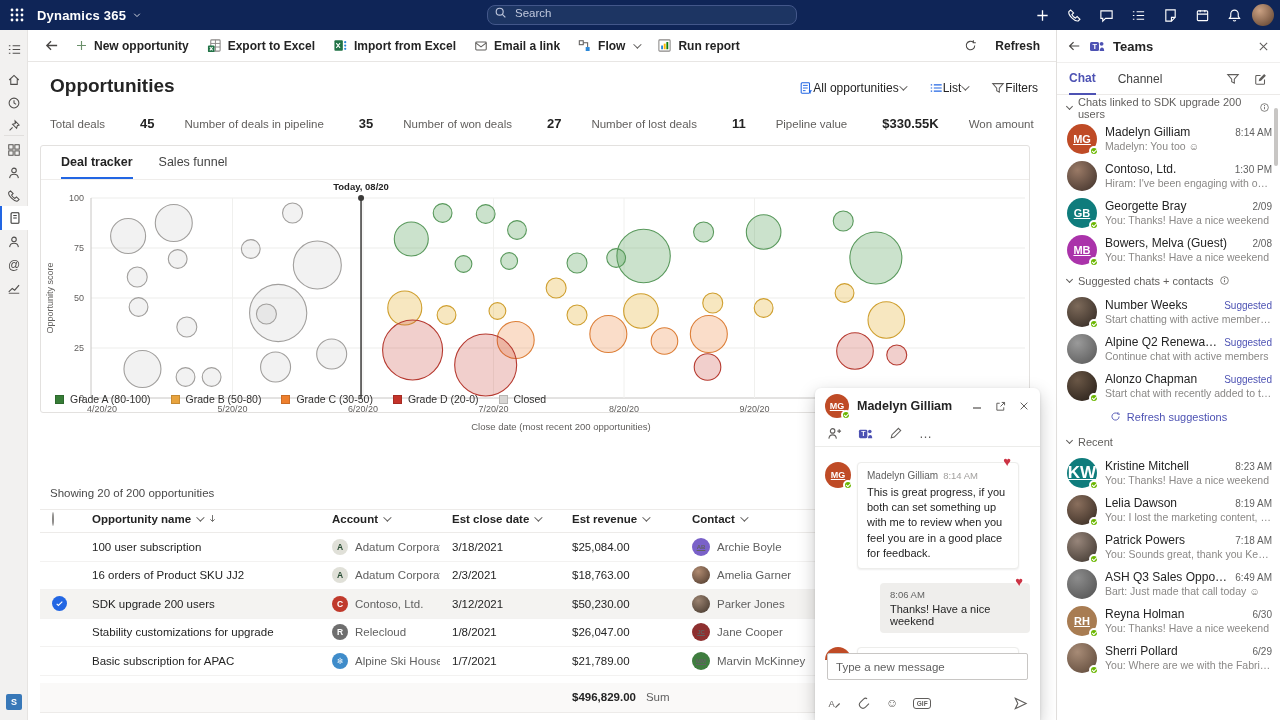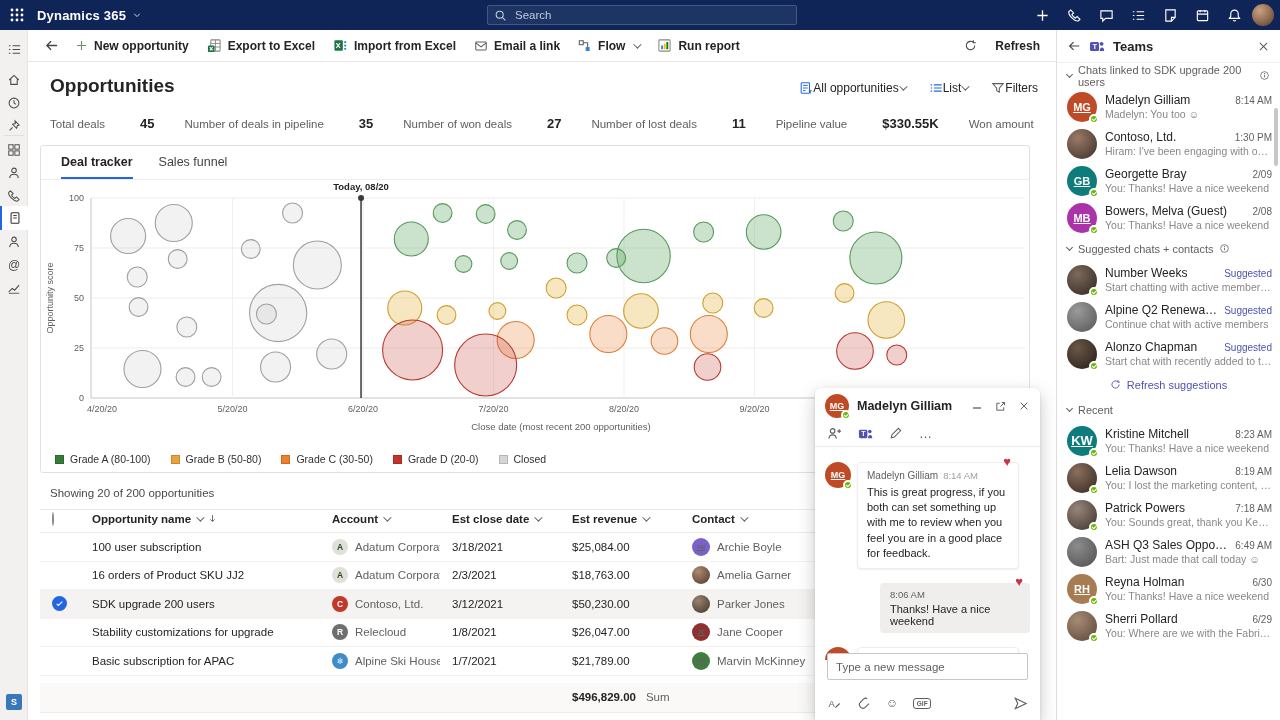--- a/index.html
+++ b/index.html
@@ -6,21 +6,21 @@
     font-family:"Liberation Sans","DejaVu Sans",sans-serif;background:#fff;color:#242424;}
   *{box-sizing:border-box;}
   .ic{display:inline-block;vertical-align:middle;flex:none;}
   
   .topbar{position:absolute;left:0;top:0;width:1280px;height:30px;background:#0f2557;color:#fff;
     display:flex;align-items:center;z-index:60;}
   .waffle{margin-left:9px;}
   .appname{margin-left:12px;font-size:13px;font-weight:bold;letter-spacing:.2px;}
   .tb-chev{margin-left:6px;opacity:.9;}
   .searchbox{position:absolute;left:487px;top:5px;width:310px;height:20px;background:#1d3563;
-    border:1px solid #43578a;border-radius:2px;display:flex;align-items:center;padding:8px 6px;}
+    border:1px solid #43578a;border-radius:8px;display:flex;align-items:flex-start;padding:0 6px;}
   .searchbox input{background:transparent;border:0;outline:0;color:#dfe3ef;font-size:11.5px;margin-left:6px;width:100%;}
   .searchbox input::placeholder{color:#c0c8dd;}
   .tb-icons{position:absolute;right:38px;top:0;height:30px;display:flex;align-items:center;gap:17px;color:#fff;}
   .tb-avatar{position:absolute;right:6px;top:4px;width:22px;height:22px;border-radius:50%;
     background:radial-gradient(circle at 35% 30%,#caa183,#5b3d2a);}
   
   .rail{position:absolute;left:0;top:30px;width:28px;height:690px;background:#f2f1f0;border-right:1px solid #e6e4e2;z-index:50;}
   .rail .ri{position:absolute;left:0;width:28px;height:23px;display:flex;align-items:center;justify-content:center;color:#4f4d4b;}
   .rail .ri.sel{background:#fff;border-left:2px solid #2266e3;color:#2f2e2d;height:24px;}
   .rail .divider{position:absolute;left:4px;width:20px;border-top:1px solid #e1dfdd;}
@@ -39,21 +39,21 @@
   
   .main{position:absolute;left:28px;top:62px;width:1028px;height:658px;background:#fff;}
   .page-title{position:absolute;left:22px;top:13px;font-size:19px;font-weight:bold;color:#242424;}
   .view-controls{position:absolute;right:18px;top:19px;display:flex;gap:24px;font-size:12px;color:#242424;align-items:center;}
   .vc{display:flex;align-items:center;}
   .stats{position:absolute;left:22px;top:54px;display:flex;gap:30px;align-items:center;}
   .stat{display:flex;gap:7px;align-items:baseline;white-space:nowrap;}
   .sl{font-size:11.5px;color:#605e5c;}
   .sv{font-size:13px;font-weight:bold;color:#242424;margin-left:28px;}
   
-  .card{position:absolute;left:12px;top:83px;width:990px;height:328px;border:1px solid #e3e1df;border-radius:3px;background:#fff;}
+  .card{position:absolute;left:12px;top:83px;width:990px;height:268px;border:1px solid #e3e1df;border-radius:3px;background:#fff;}
   .tabs{display:flex;gap:26px;padding:9px 0 0 20px;height:34px;font-size:12.5px;border-bottom:1px solid #efedeb;}
   .tab{padding-bottom:7px;color:#444;}
   .tab.active{font-weight:bold;color:#242424;border-bottom:2.5px solid #2266e3;}
   #bubble-svg{position:absolute;left:0;top:36px;}
   .legend{position:absolute;left:14px;bottom:7px;display:flex;gap:20px;align-items:center;font-size:10.5px;color:#323130;}
   .lg{display:flex;align-items:center;gap:6px;}
   .sw{width:9px;height:9px;display:inline-block;border:1px solid rgba(0,0,0,.15);}
   
   .grid{position:absolute;left:12px;top:419px;width:990px;}
   .showing{font-size:11.5px;color:#4a4a4a;padding:6px 0 10px 10px;}
@@ -733,20 +733,32 @@
         <use href="#i-back"></use>
       </svg>
     <svg class="ic" width="16" height="16" style="color:#4d52b3">
         <use href="#i-teams"></use>
       </svg>
     <span class="tp-title">Teams</span>
     <svg class="ic" width="13" height="13" style="color:#605e5c">
         <use href="#i-close"></use>
       </svg>
   </div>
+  <div class="tp-tabs">
+    <div class="tp-tab active">Chat</div>
+    <div class="tp-tab">Channel</div>
+    <div class="tp-tabicons">
+      <svg class="ic" width="14" height="14">
+          <use href="#i-funnel"></use>
+        </svg>
+      <svg class="ic" width="14" height="14">
+          <use href="#i-compose"></use>
+        </svg>
+    </div>
+  </div>
   <div id="tp-list">
       <div class="sec-h">
         <span class="cv"></span>
         <span>Chats linked to SDK upgrade 200 users</span>
         <svg width="11" height="11" class="ic">
           <use href="#i-info"></use>
         </svg>
       </div>
       <div class="chat-item">
         <span class="av" style="height: 30px; width: 30px; background: rgb(191, 75, 38);">
@@ -843,21 +855,21 @@
           <use href="#i-refresh"></use>
         </svg>
         <span>Refresh suggestions</span>
       </div>
       <div class="sec-h">
         <span class="cv"></span>
         <span>Recent</span>
       </div>
       <div class="chat-item">
         <span class="av" style="height: 30px; width: 30px; background: rgb(15, 124, 124);">
-          <span class="avt" style="font-size: 13px;">KW</span>
+          <span class="avt" style="font-size: 17px;">KW</span>
           <span class="presence"></span>
         </span>
         <div class="ci-main">
           <div class="ci-top">
             <span class="ci-name">Kristine Mitchell</span>
             <span class="ci-time">8:23 AM</span>
           </div>
           <div class="ci-prev">You: Thanks! Have a nice weekend</div>
         </div>
       </div>

